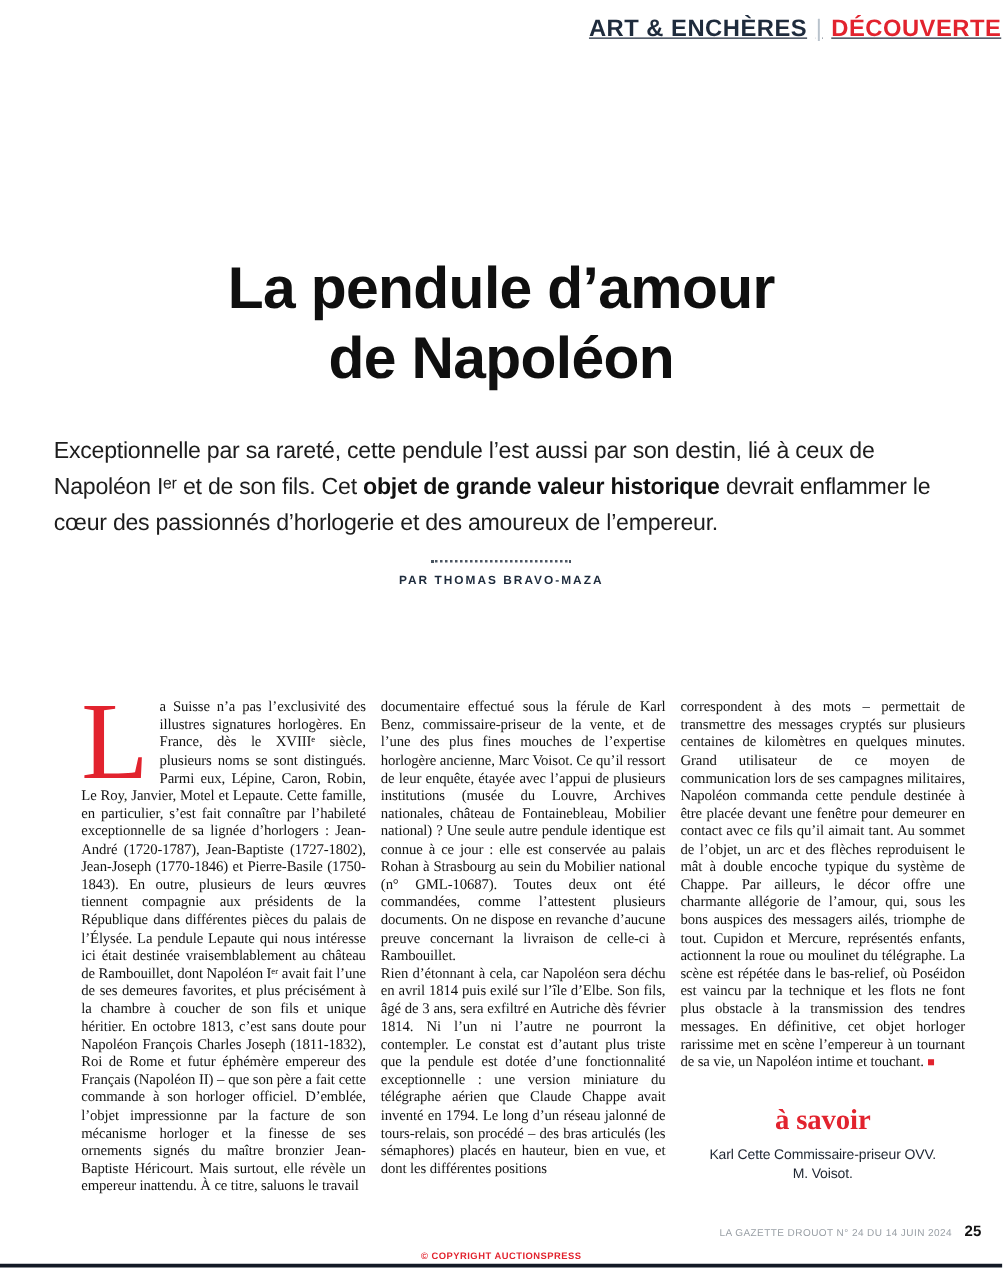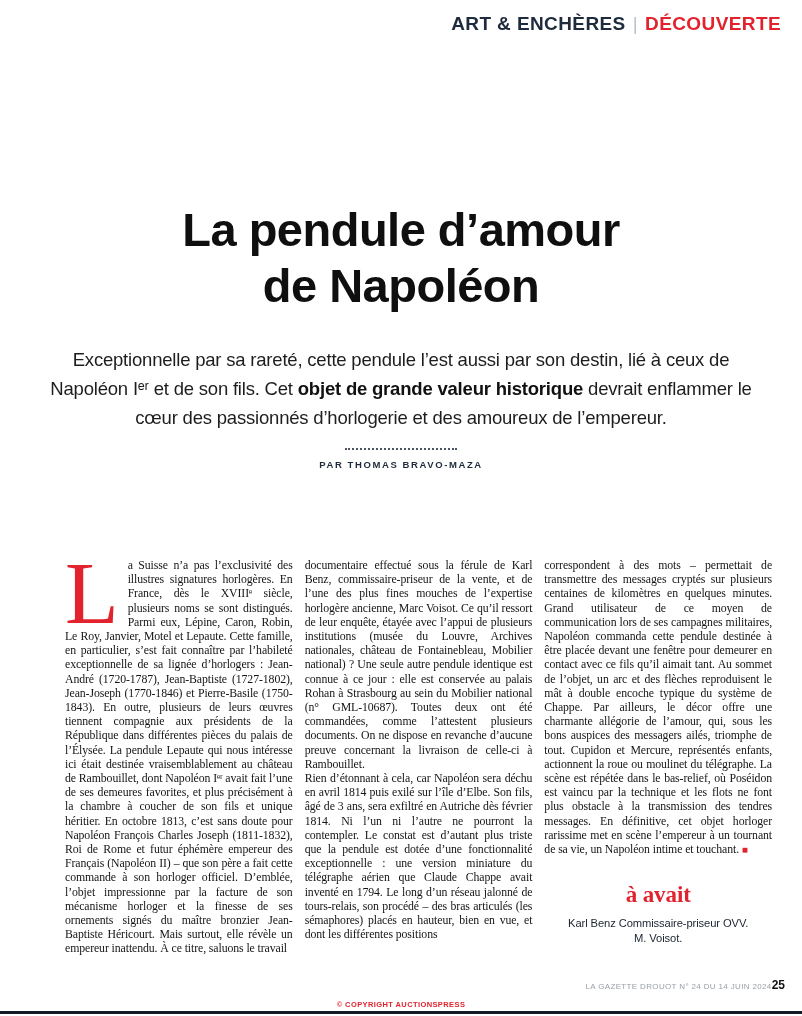--- a/index.html
+++ b/index.html
@@ -12,41 +12,41 @@
   body{font-family:"Liberation Sans",sans-serif;}
   .page{
     position:relative;
     width:802px;height:1016px;
     background:#ffffff;
     overflow:hidden;
     margin:0 auto;
   }
   
   .kicker{
-    position:absolute;top:14px;right:21px;
+    position:absolute;top:14px;right:1px;
     font:700 19px/1.1 "Liberation Sans",sans-serif;
     letter-spacing:.4px;
     color:var(--navy);
     white-space:nowrap;
+    text-decoration:underline;
   }
   .kicker .sep{color:#b9c3cc;font-weight:400;padding:0 7px;}
   .kicker .rubric{color:var(--accent-red);}
   
   .title{
     padding-top:202px;
     text-align:center;
     font:700 47px/56px "Liberation Sans",sans-serif;
     letter-spacing:-.5px;
     color:#0f0f0f;
   }
   
   .lede{
     width:716px;
     margin:31px auto 0;
-    text-align:center;
     font:400 18.5px/29px "Liberation Sans",sans-serif;
     letter-spacing:-.2px;
     color:#1d1d1d;
   }
   .lede b{font-weight:700;color:#111;}
   
   .dots{
     width:112px;height:0;
     margin:16px auto 0;
     border-top:2px dotted #4a5561;
@@ -98,21 +98,21 @@
   .savoir-line{
     font:400 11.2px/15px "Liberation Sans",sans-serif;
     letter-spacing:-.1px;
     color:#1c2430;
     text-align:center;
   }
   .savoir-line b{font-weight:700;}
   
   .folio{
     position:absolute;bottom:24px;right:17px;
-    display:flex;align-items:baseline;gap:0;
+    display:flex;align-items:baseline;gap:10px;
   }
   .issue{
     font:400 8px/10px "Liberation Sans",sans-serif;
     letter-spacing:.35px;
     color:#9aa0a6;
   }
   .pagenum{
     font:700 12px/12px "Liberation Sans",sans-serif;
     color:#111;
   }
@@ -157,22 +157,22 @@
 
     <div class="col">
       <p>documentaire effectué sous la férule de Karl Benz, commissaire-priseur de la vente, et de l’une des plus fines mouches de l’expertise horlogère ancienne, Marc Voisot. Ce qu’il ressort de leur enquête, étayée avec l’appui de plusieurs institutions (musée du Louvre, Archives nationales, château de Fontainebleau, Mobilier national) ? Une seule autre pendule identique est connue à ce jour : elle est conservée au palais Rohan à Strasbourg au sein du Mobilier national (n° GML-10687). Toutes deux ont été commandées, comme l’attestent plusieurs documents. On ne dispose en revanche d’aucune preuve concernant la livraison de celle-ci à Rambouillet.</p>
       <p>Rien d’étonnant à cela, car Napoléon sera déchu en avril 1814 puis exilé sur l’île d’Elbe. Son fils, âgé de 3 ans, sera exfiltré en Autriche dès février 1814. Ni l’un ni l’autre ne pourront la contempler. Le constat est d’autant plus triste que la pendule est dotée d’une fonctionnalité exceptionnelle : une version miniature du télégraphe aérien que Claude Chappe avait inventé en 1794. Le long d’un réseau jalonné de tours-relais, son procédé – des bras articulés (les sémaphores) placés en hauteur, bien en vue, et dont les différentes positions</p>
     </div>
 
     <div class="col">
       <p><span>correspondent à des mots – permettait de transmettre des messages cryptés sur plusieurs centaines de kilomètres en quelques minutes. Grand utilisateur de ce moyen de communication lors de ses campagnes militaires, Napoléon commanda cette pendule destinée à être placée devant une fenêtre pour demeurer en contact avec ce fils qu’il aimait tant. Au sommet de l’objet, un arc et des flèches reproduisent le mât à double encoche typique du système de Chappe. Par ailleurs, le décor offre une charmante allégorie de l’amour, qui, sous les bons auspices des messagers ailés, triomphe de tout. Cupidon et Mercure, représentés enfants, actionnent la roue ou moulinet du télégraphe. La scène est répétée dans le bas-relief, où Poséidon est vaincu par la technique et les flots ne font plus obstacle à la transmission des tendres messages. En définitive, cet objet horloger rarissime met en scène l’empereur à un tournant de sa vie, un Napoléon intime et touchant. </span><span class="endmark">■</span></p>
 
       <div class="savoir">
-        <div class="savoir-title">à avait</div>
-        <div class="savoir-line">Karl Benz Commissaire-priseur OVV.</div>
+        <div class="savoir-title">à savoir</div>
+        <div class="savoir-line">Karl Cette Commissaire-priseur OVV.</div>
         <div class="savoir-line">M. Voisot.</div>
       </div>
     </div>
 
   </div>
 
   <div class="folio">
     <span class="issue">LA GAZETTE DROUOT N° 24 DU 14 JUIN 2024</span>
     <span class="pagenum">25</span>
   </div>

